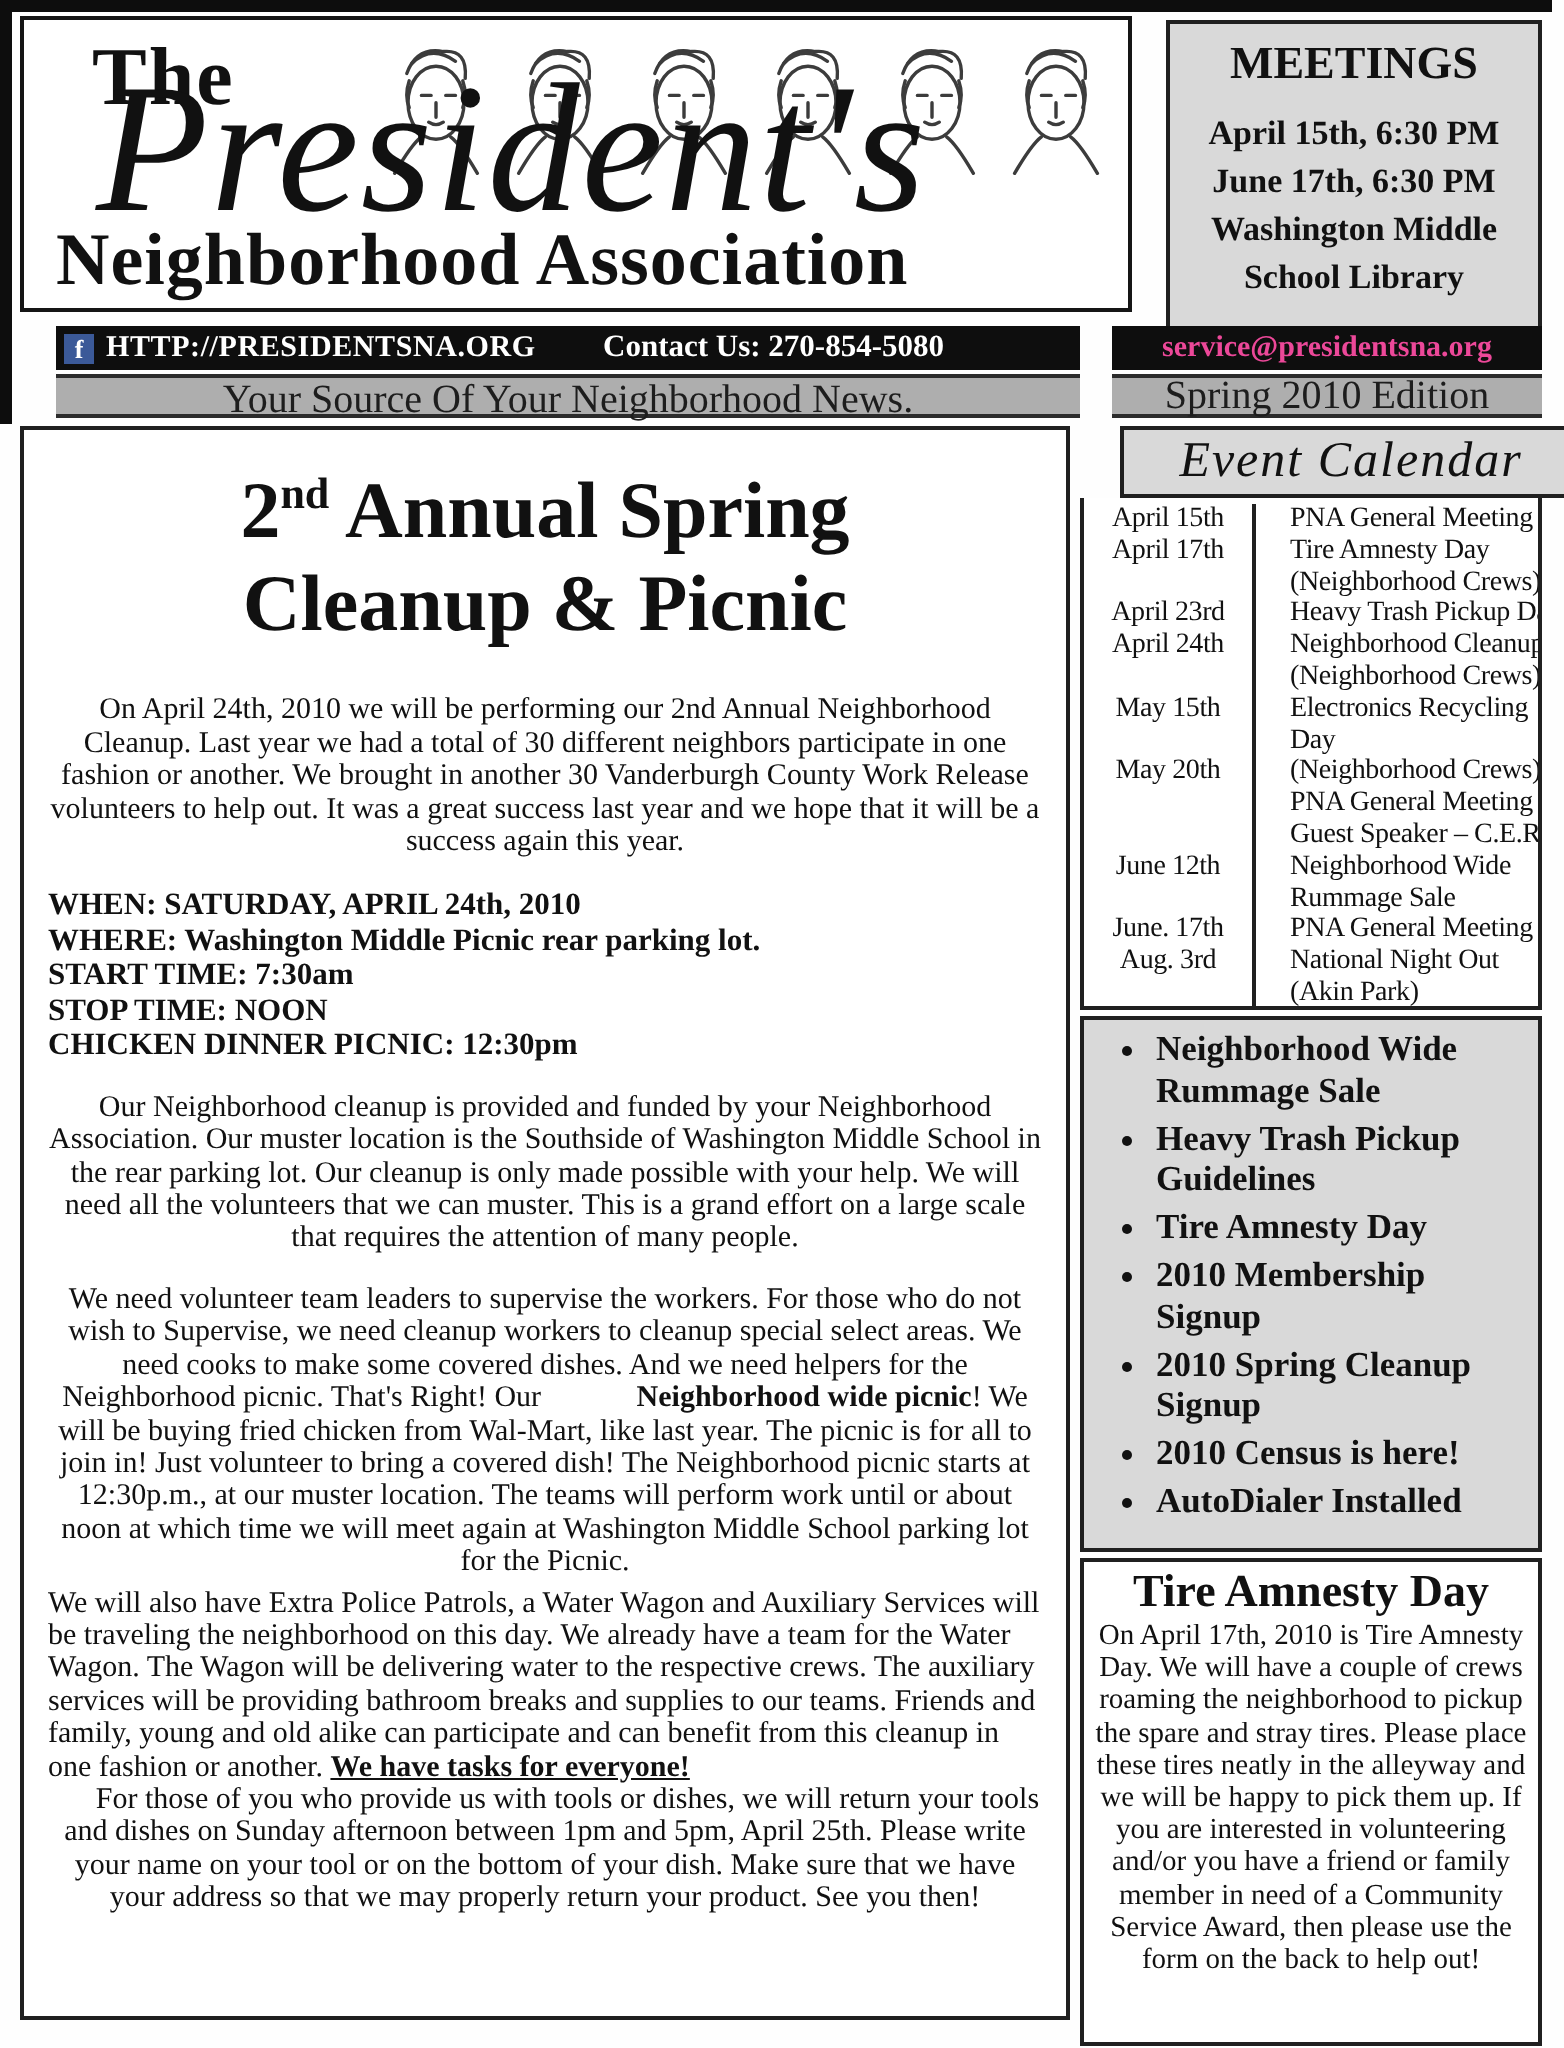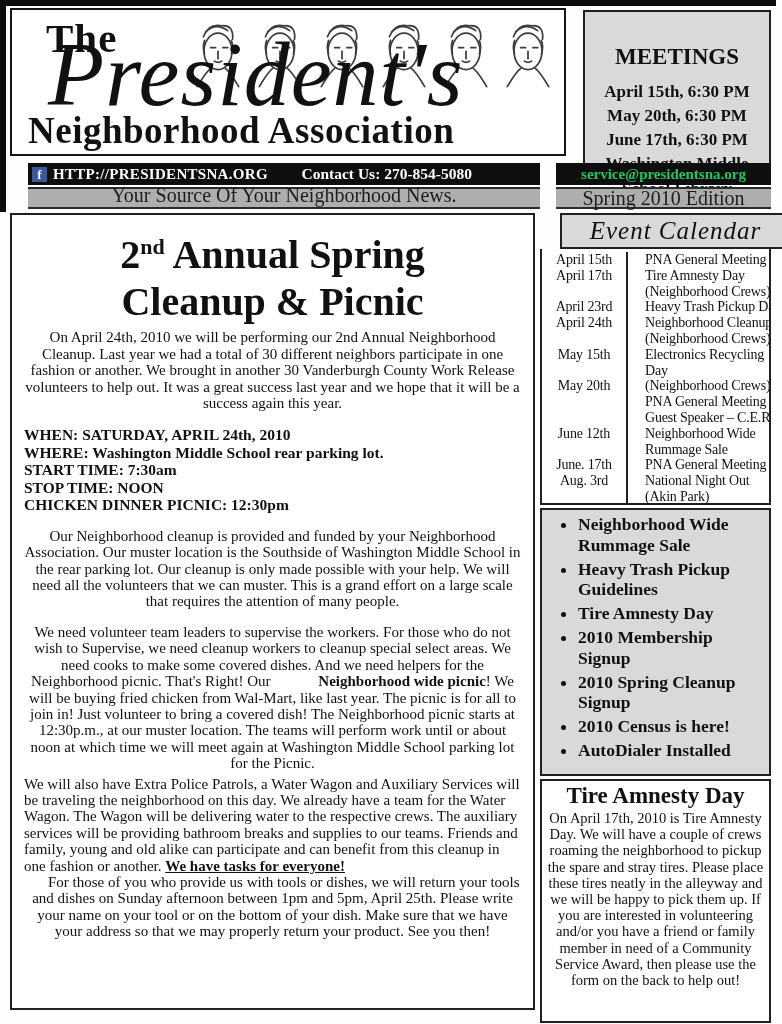--- a/index.html
+++ b/index.html
@@ -15,45 +15,45 @@
             border:2px solid #151515;box-sizing:border-box;overflow:hidden;}
   .mast-the{position:absolute;left:34px;top:4px;font-size:41px;font-weight:bold;letter-spacing:1px;text-align:right;}
   .portrait-row{position:absolute;left:178px;top:2px;display:flex;gap:6px;z-index:1;}
   .portrait-row svg{width:56px;height:86px;}
   .script-title{position:absolute;left:36px;top:18px;z-index:2;font-style:italic;
                 font-size:92px;line-height:1;letter-spacing:1px;white-space:nowrap;}
   .mast-sub{position:absolute;left:16px;bottom:2px;font-size:37px;font-weight:bold;letter-spacing:0.5px;white-space:nowrap;}
 
   
   .meetings{position:absolute;left:583px;top:10px;width:188px;height:166px;background:#d9d9d9;
-            border:2px solid #202020;box-sizing:border-box;text-align:center;padding-top:32px;}
+            border:2px solid #202020;box-sizing:border-box;text-align:center;padding-top:7px;}
   .meetings-title{font-size:23px;font-weight:bold;margin-bottom:10px;}
   .meeting-line{font-size:17px;font-weight:bold;line-height:1.42;padding:0 14px;}
 
   
   .contact-bar{position:absolute;left:28px;top:163px;width:512px;height:22px;background:#0e0e0e;
                color:#fff;display:flex;align-items:center;}
   .fb-icon{width:15px;height:15px;background:#3b5998;color:#fff;font-weight:bold;font-size:13px;
            line-height:15px;text-align:center;margin-left:4px;flex:0 0 auto;}
   .site-url{font-size:15px;font-weight:bold;margin-left:6px;letter-spacing:0.3px;}
   .contact-phone{font-size:15.5px;font-weight:bold;margin-left:auto;margin-right:68px;}
   .email-badge{position:absolute;left:556px;top:163px;width:215px;height:22px;background:#0e0e0e;
-               color:#22c55e;display:flex;align-items:center;justify-content:center;
+               color:#ec4899;display:flex;align-items:center;justify-content:center;
                font-size:15px;font-weight:bold;}
   .tagline-bar{position:absolute;left:28px;top:187px;width:512px;height:22px;background:#aeaeae;
                border-top:2px solid #2b2b2b;border-bottom:2px solid #2b2b2b;box-sizing:border-box;
-               display:flex;align-items:flex-end;justify-content:center;font-size:20px;color:#1d1d1d;}
+               display:flex;align-items:flex-start;justify-content:center;font-size:20px;color:#1d1d1d;}
   .edition-bar{position:absolute;left:556px;top:187px;width:215px;height:22px;background:#aeaeae;
                border-top:2px solid #2b2b2b;border-bottom:2px solid #2b2b2b;box-sizing:border-box;
                display:flex;align-items:center;justify-content:center;font-size:20px;color:#1d1d1d;}
 
   
   .article{position:absolute;left:10px;top:213px;width:525px;height:797px;background:#fff;
            border:2px solid #202020;box-sizing:border-box;padding:4px 12px;overflow:hidden;}
-  .article-title{text-align:center;font-weight:bold;font-size:40px;line-height:47px;margin:4px 0 4px 0;}
+  .article-title{text-align:center;font-weight:bold;font-size:40px;line-height:47px;margin:4px 0 22px 0;}
   .article-title sup{font-size:55%;}
   .article p{margin:0;font-size:15px;line-height:16.4px;}
   .p-center{text-align:center;}
   .p-left{text-align:left;}
   .when-block{margin-top:15px;font-weight:bold;font-size:15.5px;line-height:17.5px;}
   .gap14{margin-top:14px !important;}
   .gap4{margin-top:4px !important;}
   .b{font-weight:bold;margin-left:44px;}
   .bu{font-weight:bold;text-decoration:underline;}
   .indent::before{content:"\00a0\00a0\00a0\00a0\00a0\00a0";}
@@ -125,21 +125,20 @@
     <div class="mast-the">The</div>
     <div class="script-title">President's</div>
     <div class="mast-sub">Neighborhood Association</div>
   </div>
 
   <div class="meetings">
     <div class="meetings-title">MEETINGS</div>
     <div>
 
     <div class="meeting-line">April 15th, 6:30 PM</div>
-        <div class="meeting-line">May 20th, 6:30 PM</div>
         <div class="meeting-line">June 17th, 6:30 PM</div>
         <div class="meeting-line">Washington Middle School Library</div>
       </div>
   </div>
 
   <div class="contact-bar">
     <span class="fb-icon">f</span>
     <span class="site-url">HTTP://PRESIDENTSNA.ORG</span>
     <span class="contact-phone">Contact Us: 270-854-5080</span>
   </div>
@@ -156,21 +155,21 @@
 
   <div class="article">
     <div class="article-title">
       <span>2</span><sup>nd</sup><span> Annual Spring</span><br>
       <span>Cleanup &amp; Picnic</span>
     </div>
     <p class="p-center">On April 24th, 2010 we will be performing our 2nd Annual Neighborhood Cleanup.  Last year we had a total of 30 different neighbors participate in one fashion or another.  We brought in another 30 Vanderburgh County Work Release volunteers to help out.  It was a great success last year and we hope that it will be a success again this year.</p>
     <div class="when-block">
 
     <div class="when-line">WHEN: SATURDAY, APRIL 24th, 2010</div>
-        <div class="when-line">WHERE: Washington Middle School rear parking lot.</div>
+        <div class="when-line">WHERE: Washington Middle Picnic rear parking lot.</div>
         <div class="when-line">START TIME: 7:30am</div>
         <div class="when-line">STOP TIME: NOON</div>
         <div class="when-line">CHICKEN DINNER PICNIC: 12:30pm</div>
       </div>
     <p class="p-center gap14">Our Neighborhood cleanup is provided and funded by your Neighborhood Association.  Our muster location is the Southside of Washington Middle School in the rear parking lot. Our cleanup is only made possible with your help.  We will need all the volunteers that we can muster.  This is a grand effort on a large scale that requires the attention of many people.</p>
     <p class="p-center gap14"><span>We need volunteer team leaders to supervise the workers.  For those who do not wish to Supervise, we need cleanup workers to cleanup special select areas.  We need cooks to make some covered dishes.  And we need helpers for the Neighborhood picnic.  That's Right!  Our </span><span class="b">Neighborhood wide picnic</span><span>!  We will be buying fried chicken from Wal-Mart, like last year.  The picnic is for all to join in!  Just volunteer to bring a covered dish!   The Neighborhood picnic starts at 12:30p.m., at our muster location.  The teams will perform work until or about noon at which time we will meet again at Washington Middle School parking lot for the Picnic.</span></p>
     <p class="p-left gap4"><span>We will also have Extra Police Patrols, a Water Wagon and Auxiliary Services will be traveling the neighborhood on this day.  We already have a team for the Water Wagon.  The Wagon will be delivering water to the respective crews. The auxiliary services will be providing bathroom breaks and supplies to our teams.  Friends and family, young and old alike can participate and can benefit from this cleanup in one fashion or another.  </span><span class="bu">We have tasks for everyone!</span></p>
     <p class="p-center indent">For those of you who provide us with tools or dishes, we will return your tools and dishes on Sunday afternoon between 1pm and 5pm, April 25th.  Please write your name on your tool or on the bottom of your dish.  Make sure that we have your address so that we may properly return your product.  See you then!</p>
   </div>
 

